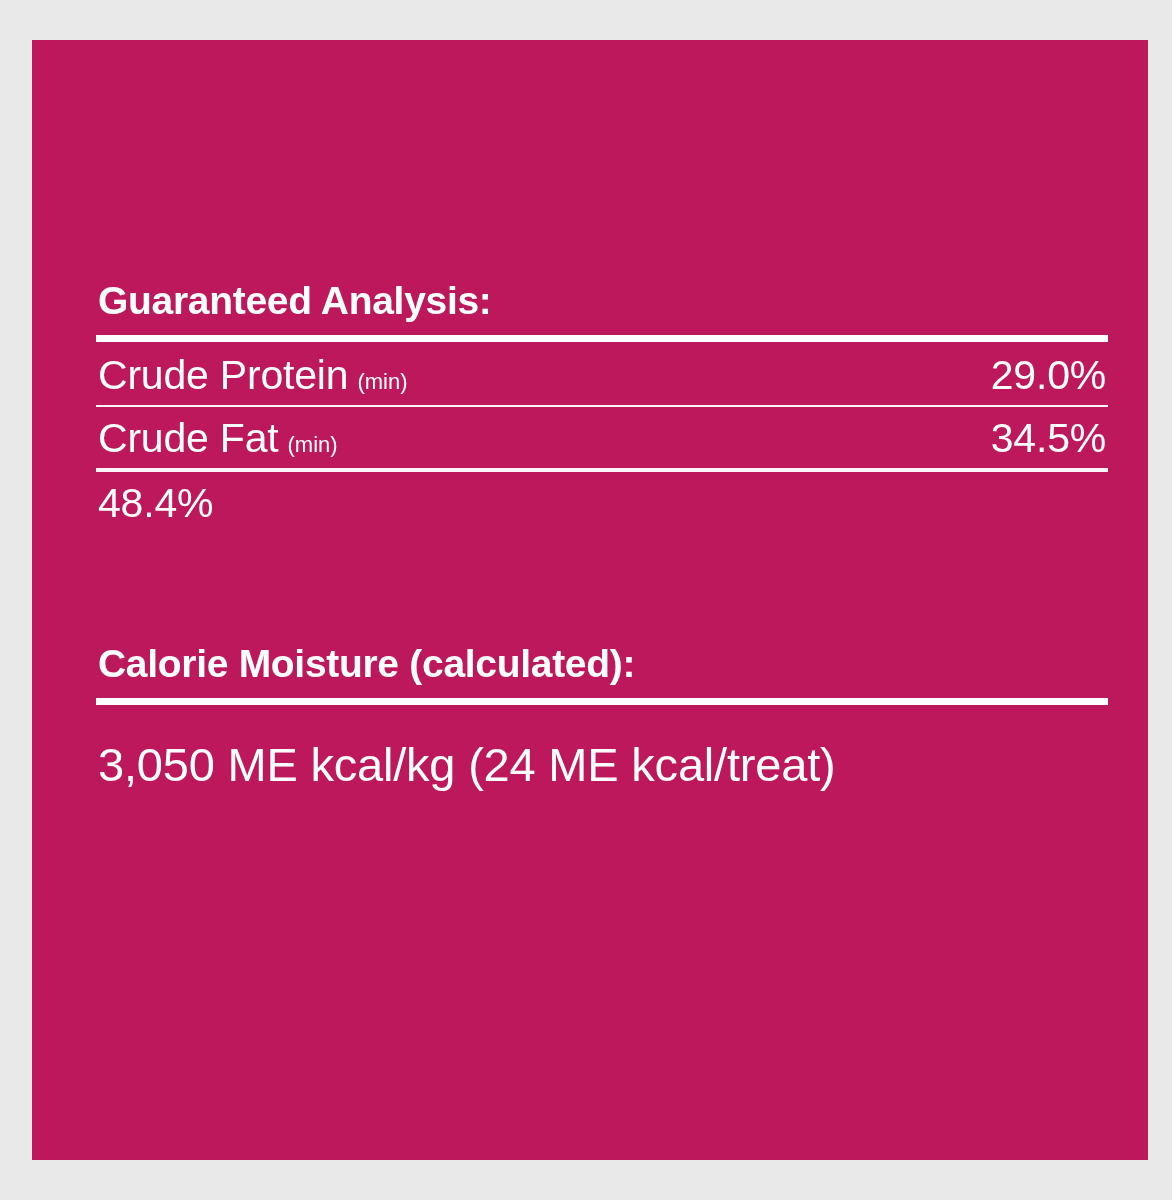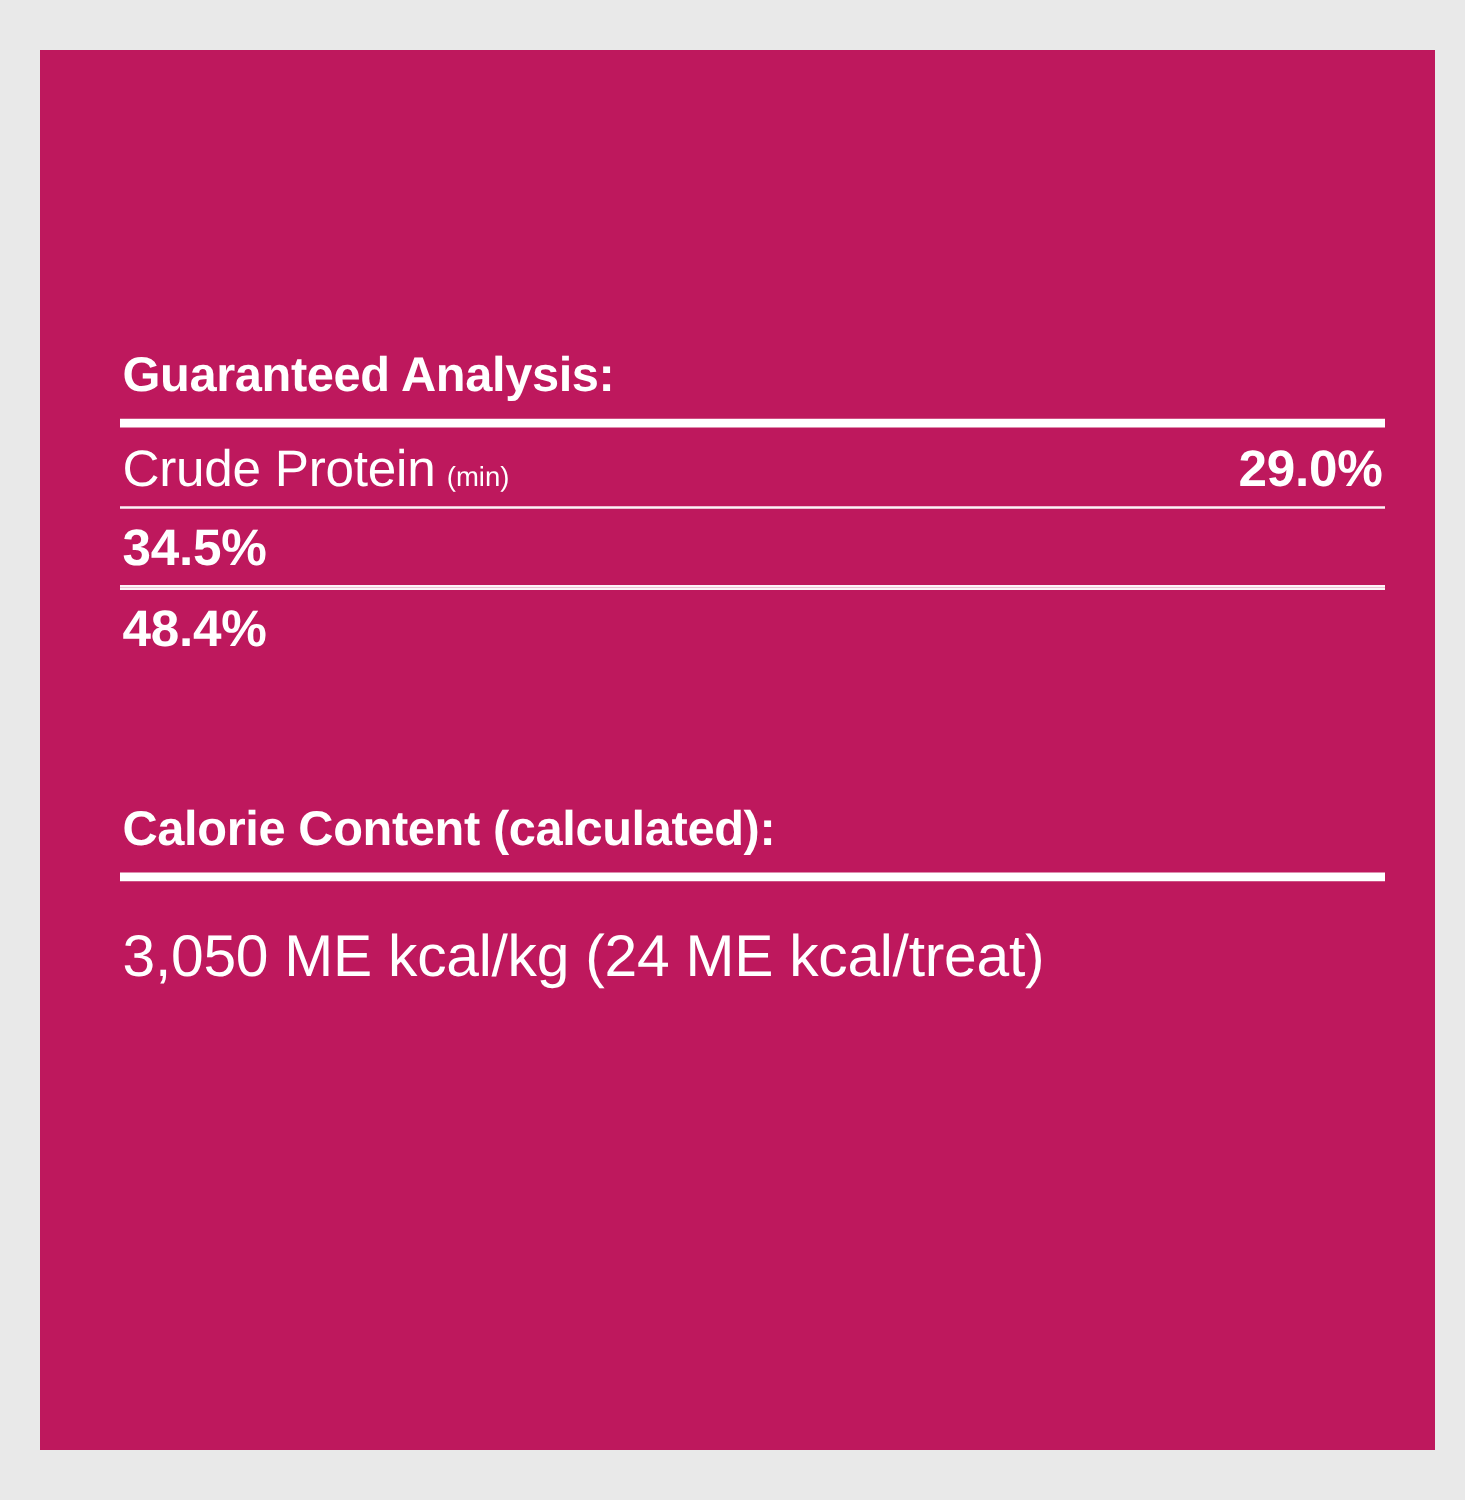--- a/index.html
+++ b/index.html
@@ -62,21 +62,21 @@
     letter-spacing: -0.2px;
     white-space: nowrap;
   }
   .ga-qual {
     font-size: 22px;
     margin-left: 9px;
     letter-spacing: 0;
   }
   .ga-value {
     font-size: 41px;
-    font-weight: bold;
+    font-weight: normal;
     letter-spacing: -0.2px;
     white-space: nowrap;
   }
   .calorie-block {
     margin-top: 110px;
   }
   .calorie-text {
     color: #ffffff;
     font-size: 47px;
     margin: 32px 0 0 2px;
@@ -96,31 +96,34 @@
 
       <div class="ga-row">
         <div class="ga-label">
           <span>Crude Protein</span><span class="ga-qual">(min)</span>
         </div>
         <div class="ga-value">29.0%</div>
       </div>
       <div class="rule-thin"></div>
 
       <div class="ga-row">
+        <div class="ga-label">
+          <span>Crude Fat</span><span class="ga-qual">(min)</span>
+        </div>
         <div class="ga-value">34.5%</div>
       </div>
       <div class="rule-thin"></div>
 
       <div class="rule-thin"></div>
 
       <div class="ga-row">
         <div class="ga-value">48.4%</div>
       </div>
     </div>
 
     <div class="calorie-block">
-      <div class="section-title">Calorie Content (calculated):</div>
+      <div class="section-title">Calorie Moisture (calculated):</div>
       <div class="rule-thick"></div>
       <div class="calorie-text">3,050 ME kcal/kg (24 ME kcal/treat)</div>
     </div>
 
   </div>
 </div>
 
 </body></html>

